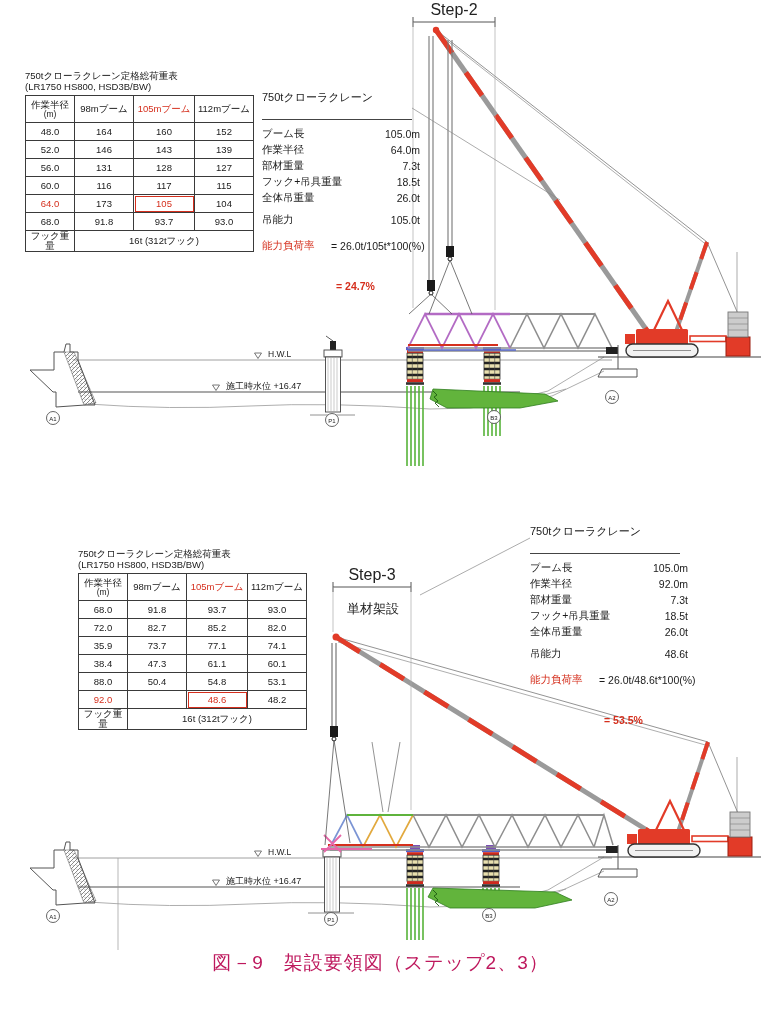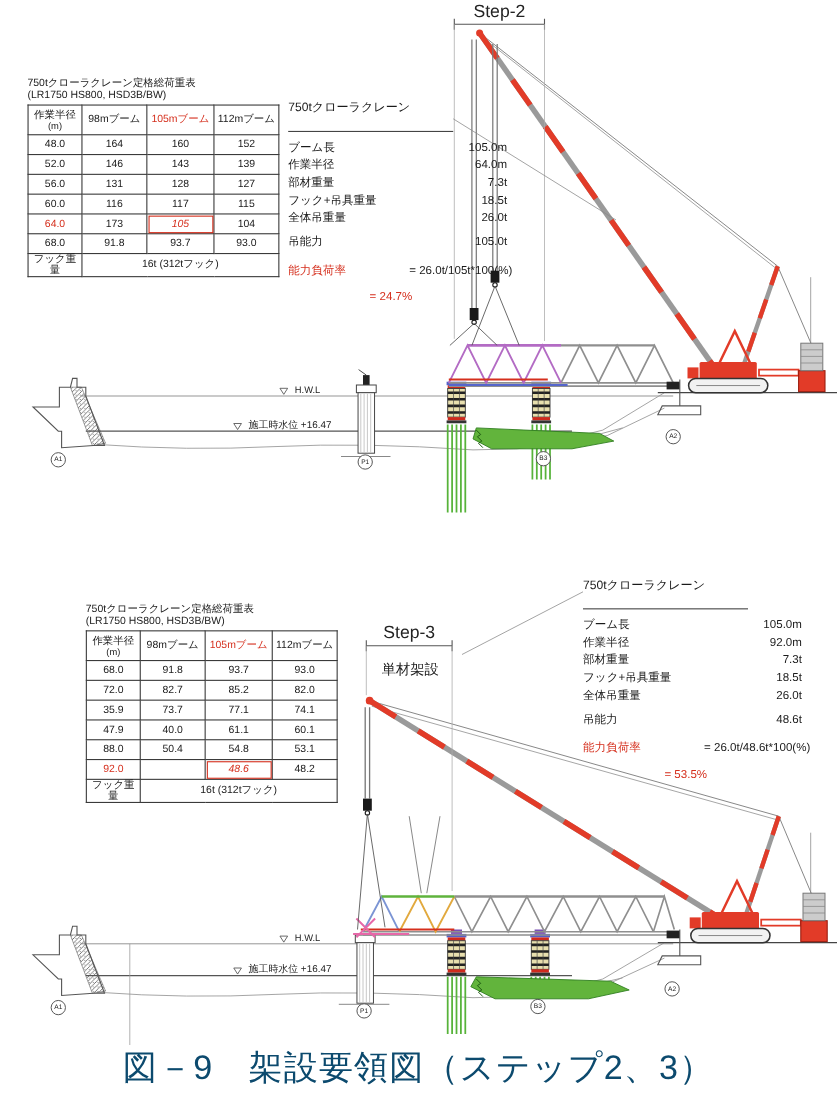--- a/index.html
+++ b/index.html
@@ -11,38 +11,38 @@
   
   .tblwrap{position:absolute;}
   .tbl-title{font-size:9.5px;line-height:11px;white-space:nowrap;}
   .tbl-sub{font-size:9.5px;line-height:11px;white-space:nowrap;}
   table.cap{border-collapse:collapse;margin-top:3px;table-layout:fixed;}
   table.cap th,table.cap td{border:1px solid #3a3a3a;text-align:center;vertical-align:middle;
       font-size:9.5px;font-weight:normal;padding:0;height:17px;line-height:10px;background:#fff;}
   table.cap thead th{height:26px;}
   table.cap .c0{width:48px;} table.cap .c1{width:58px;} table.cap .c2{width:60px;} table.cap .c3{width:58px;}
   .hl{color:#d52f1d;}
-  td.boxed{outline:1.8px solid #d52f1d;outline-offset:-2px;font-style:italic;}
+  td.boxed{outline:1.8px solid #d52f1d;outline-offset:-2px;}
   .hdr2{display:block;font-size:8.5px;line-height:9px;}
 
   
   .spec{position:absolute;width:215px;font-size:10.5px;}
   .spec-title{font-size:11px;display:inline-block;min-width:150px;border-bottom:1px solid #444;
       padding-bottom:14px;margin-bottom:6px;white-space:nowrap;}
-  .spec-row{display:flex;height:16px;align-items:center;white-space:nowrap;gap:41px;}
+  .spec-row{display:flex;height:16px;align-items:center;white-space:nowrap;}
   .spec-label{width:110px;}
   .spec-value{width:48px;text-align:right;}
   .cap-row{margin-top:6px;}
   .ratio-row{margin-top:10px;}
   .ratio-label{width:69px;color:#d52f1d;}
-  .ratio-result{margin-top:10px;padding-left:74px;color:#d52f1d;height:16px;}
+  .ratio-result{margin-top:26px;padding-left:74px;color:#d52f1d;height:16px;font-weight:bold;}
 
   
   .caption{position:absolute;left:0;top:950px;width:761px;text-align:center;
-      font-size:31px;letter-spacing:1px;color:#0c4a6e;font-weight:500;white-space:nowrap;}
+      font-size:19px;letter-spacing:1px;color:#be185d;font-weight:500;white-space:nowrap;}
 </style>
 </head>
 <body>
 
 <div class="page">
 
 <svg style="top:0" width="761" height="502" viewBox="0 0 761 502">
   <defs>
     <pattern id="riprap" width="4" height="4" patternUnits="userSpaceOnUse">
       <path d="M0 4 L4 0" stroke="#555" stroke-width="0.7"></path>
@@ -431,22 +431,22 @@
             <td>85.2</td>
             <td>82.0</td>
           </tr>
       <tr>
             <td>35.9</td>
             <td>73.7</td>
             <td>77.1</td>
             <td>74.1</td>
           </tr>
       <tr>
-            <td>47.9</td>
-            <td>40.0</td>
+            <td>38.4</td>
+            <td>47.3</td>
             <td>61.1</td>
             <td>60.1</td>
           </tr>
       <tr>
             <td>88.0</td>
             <td>50.4</td>
             <td>54.8</td>
             <td>53.1</td>
           </tr>
       <tr>

